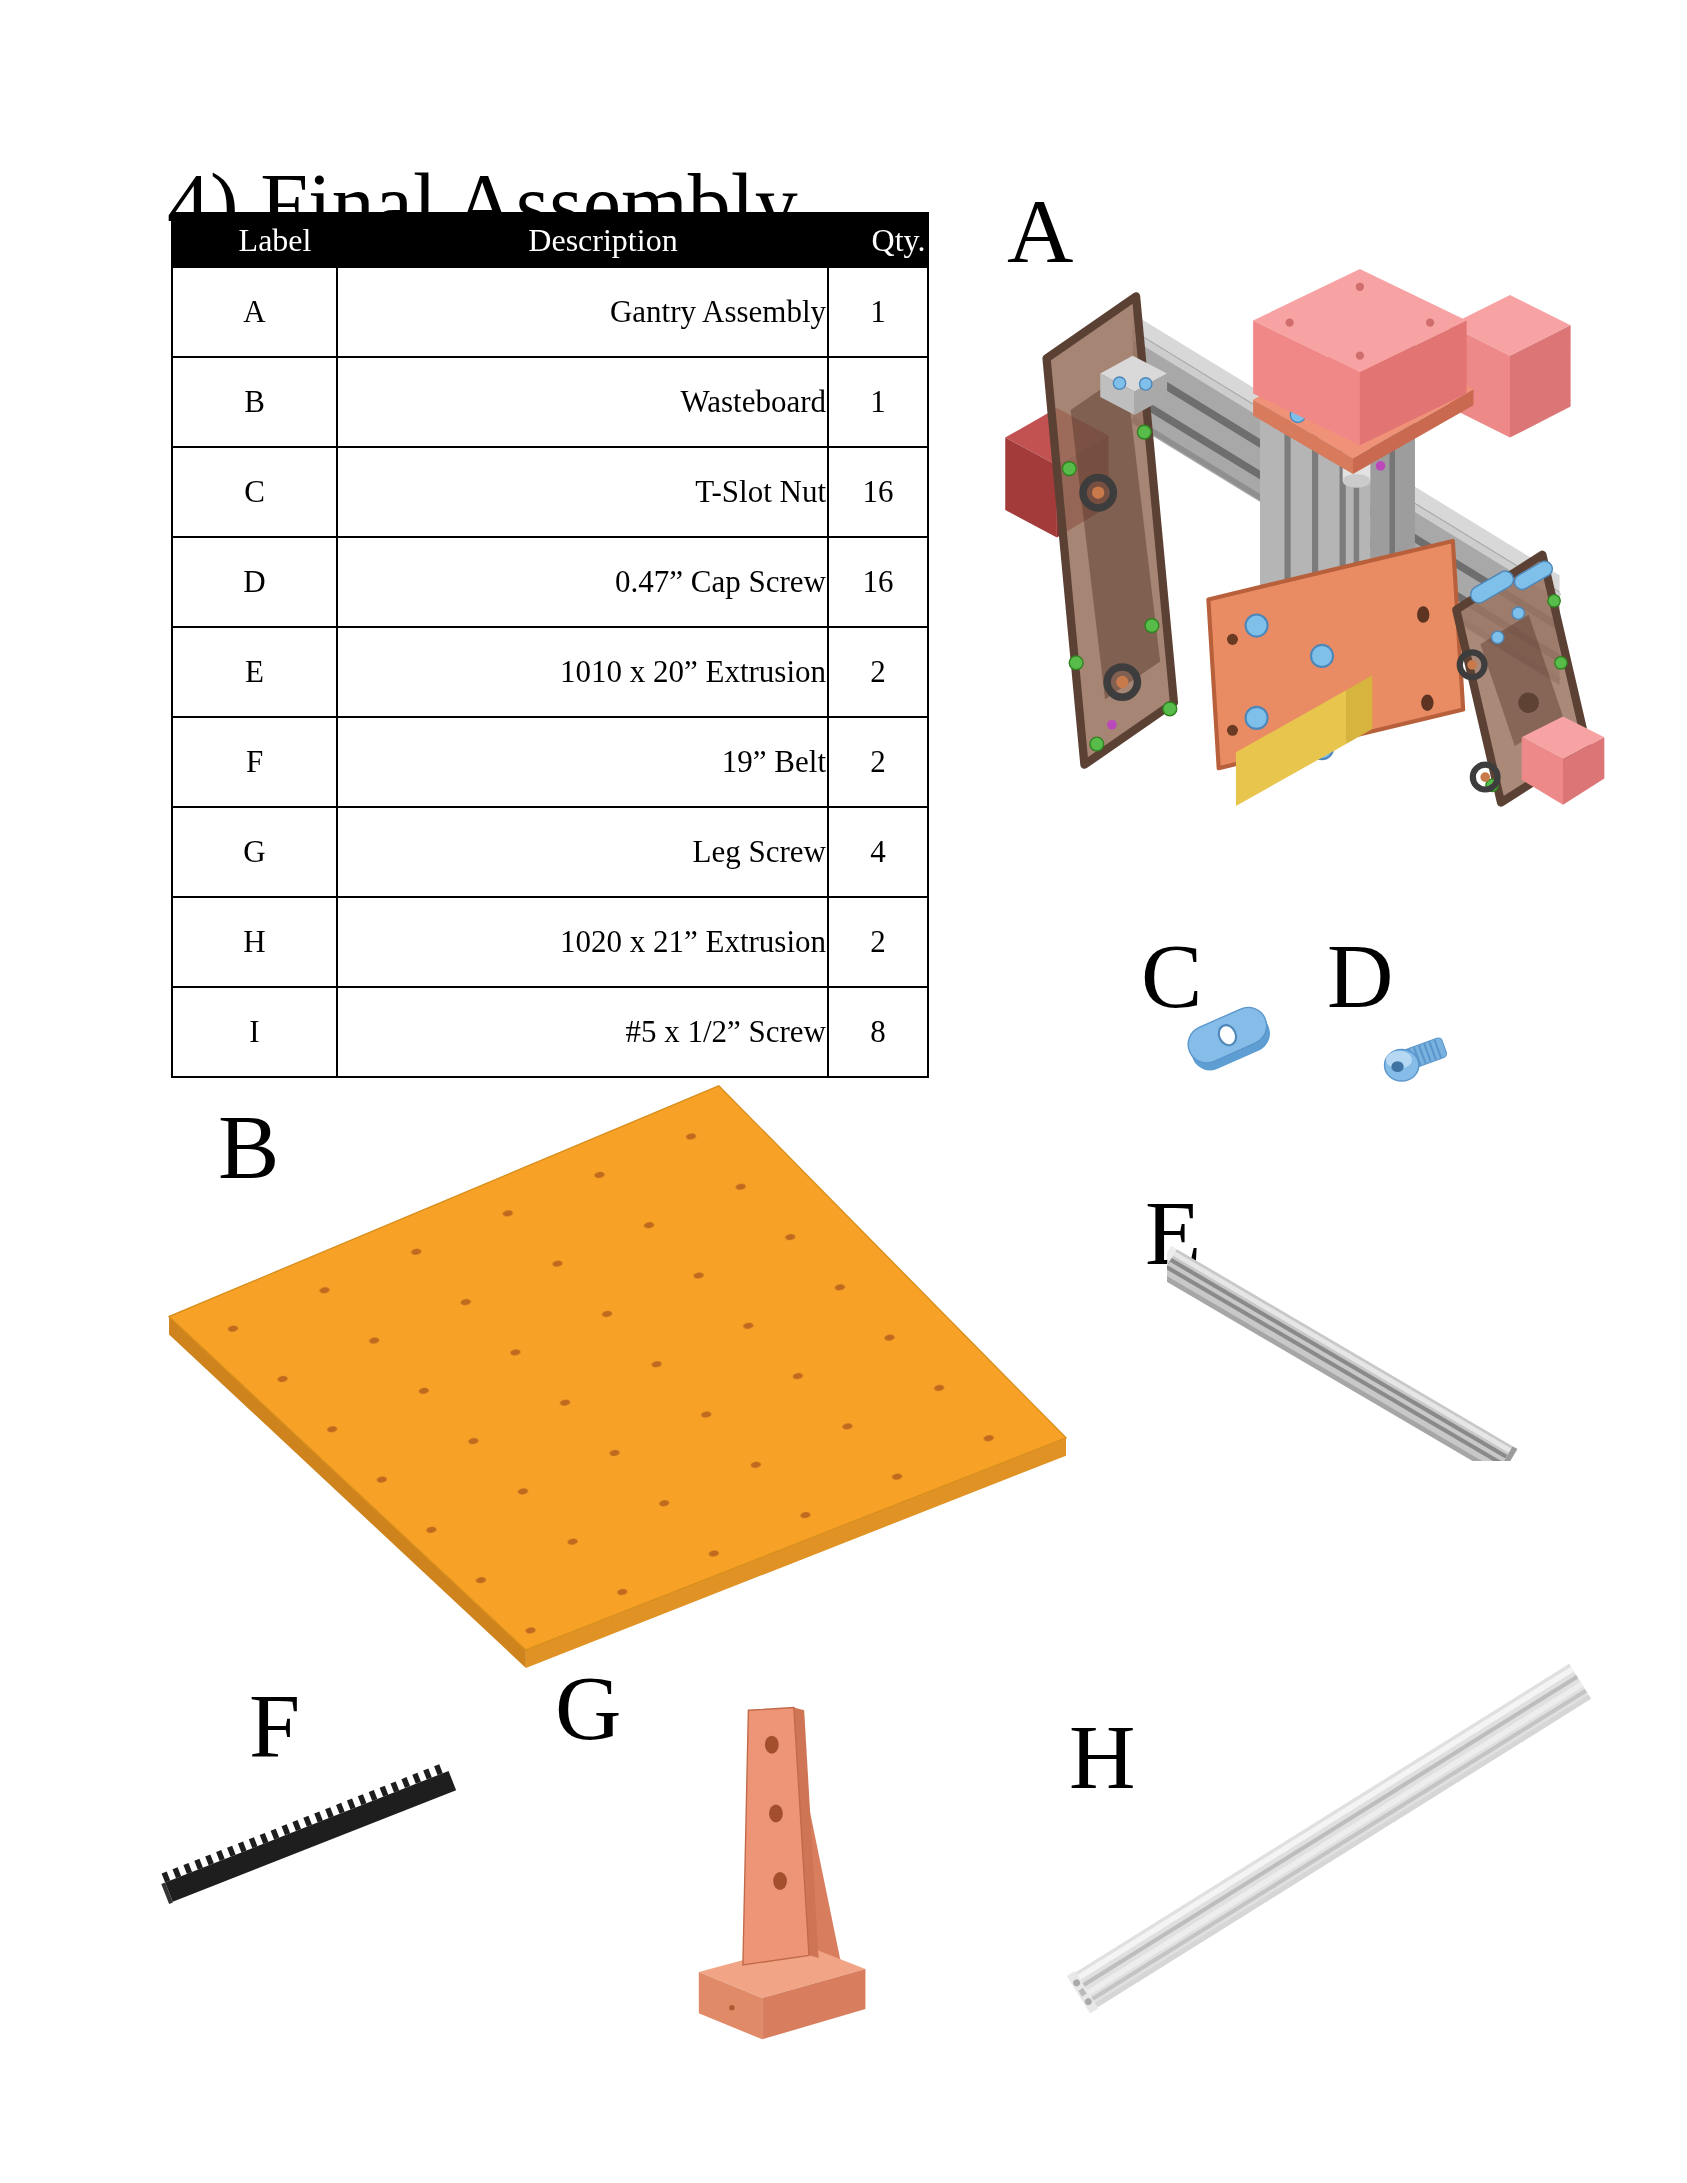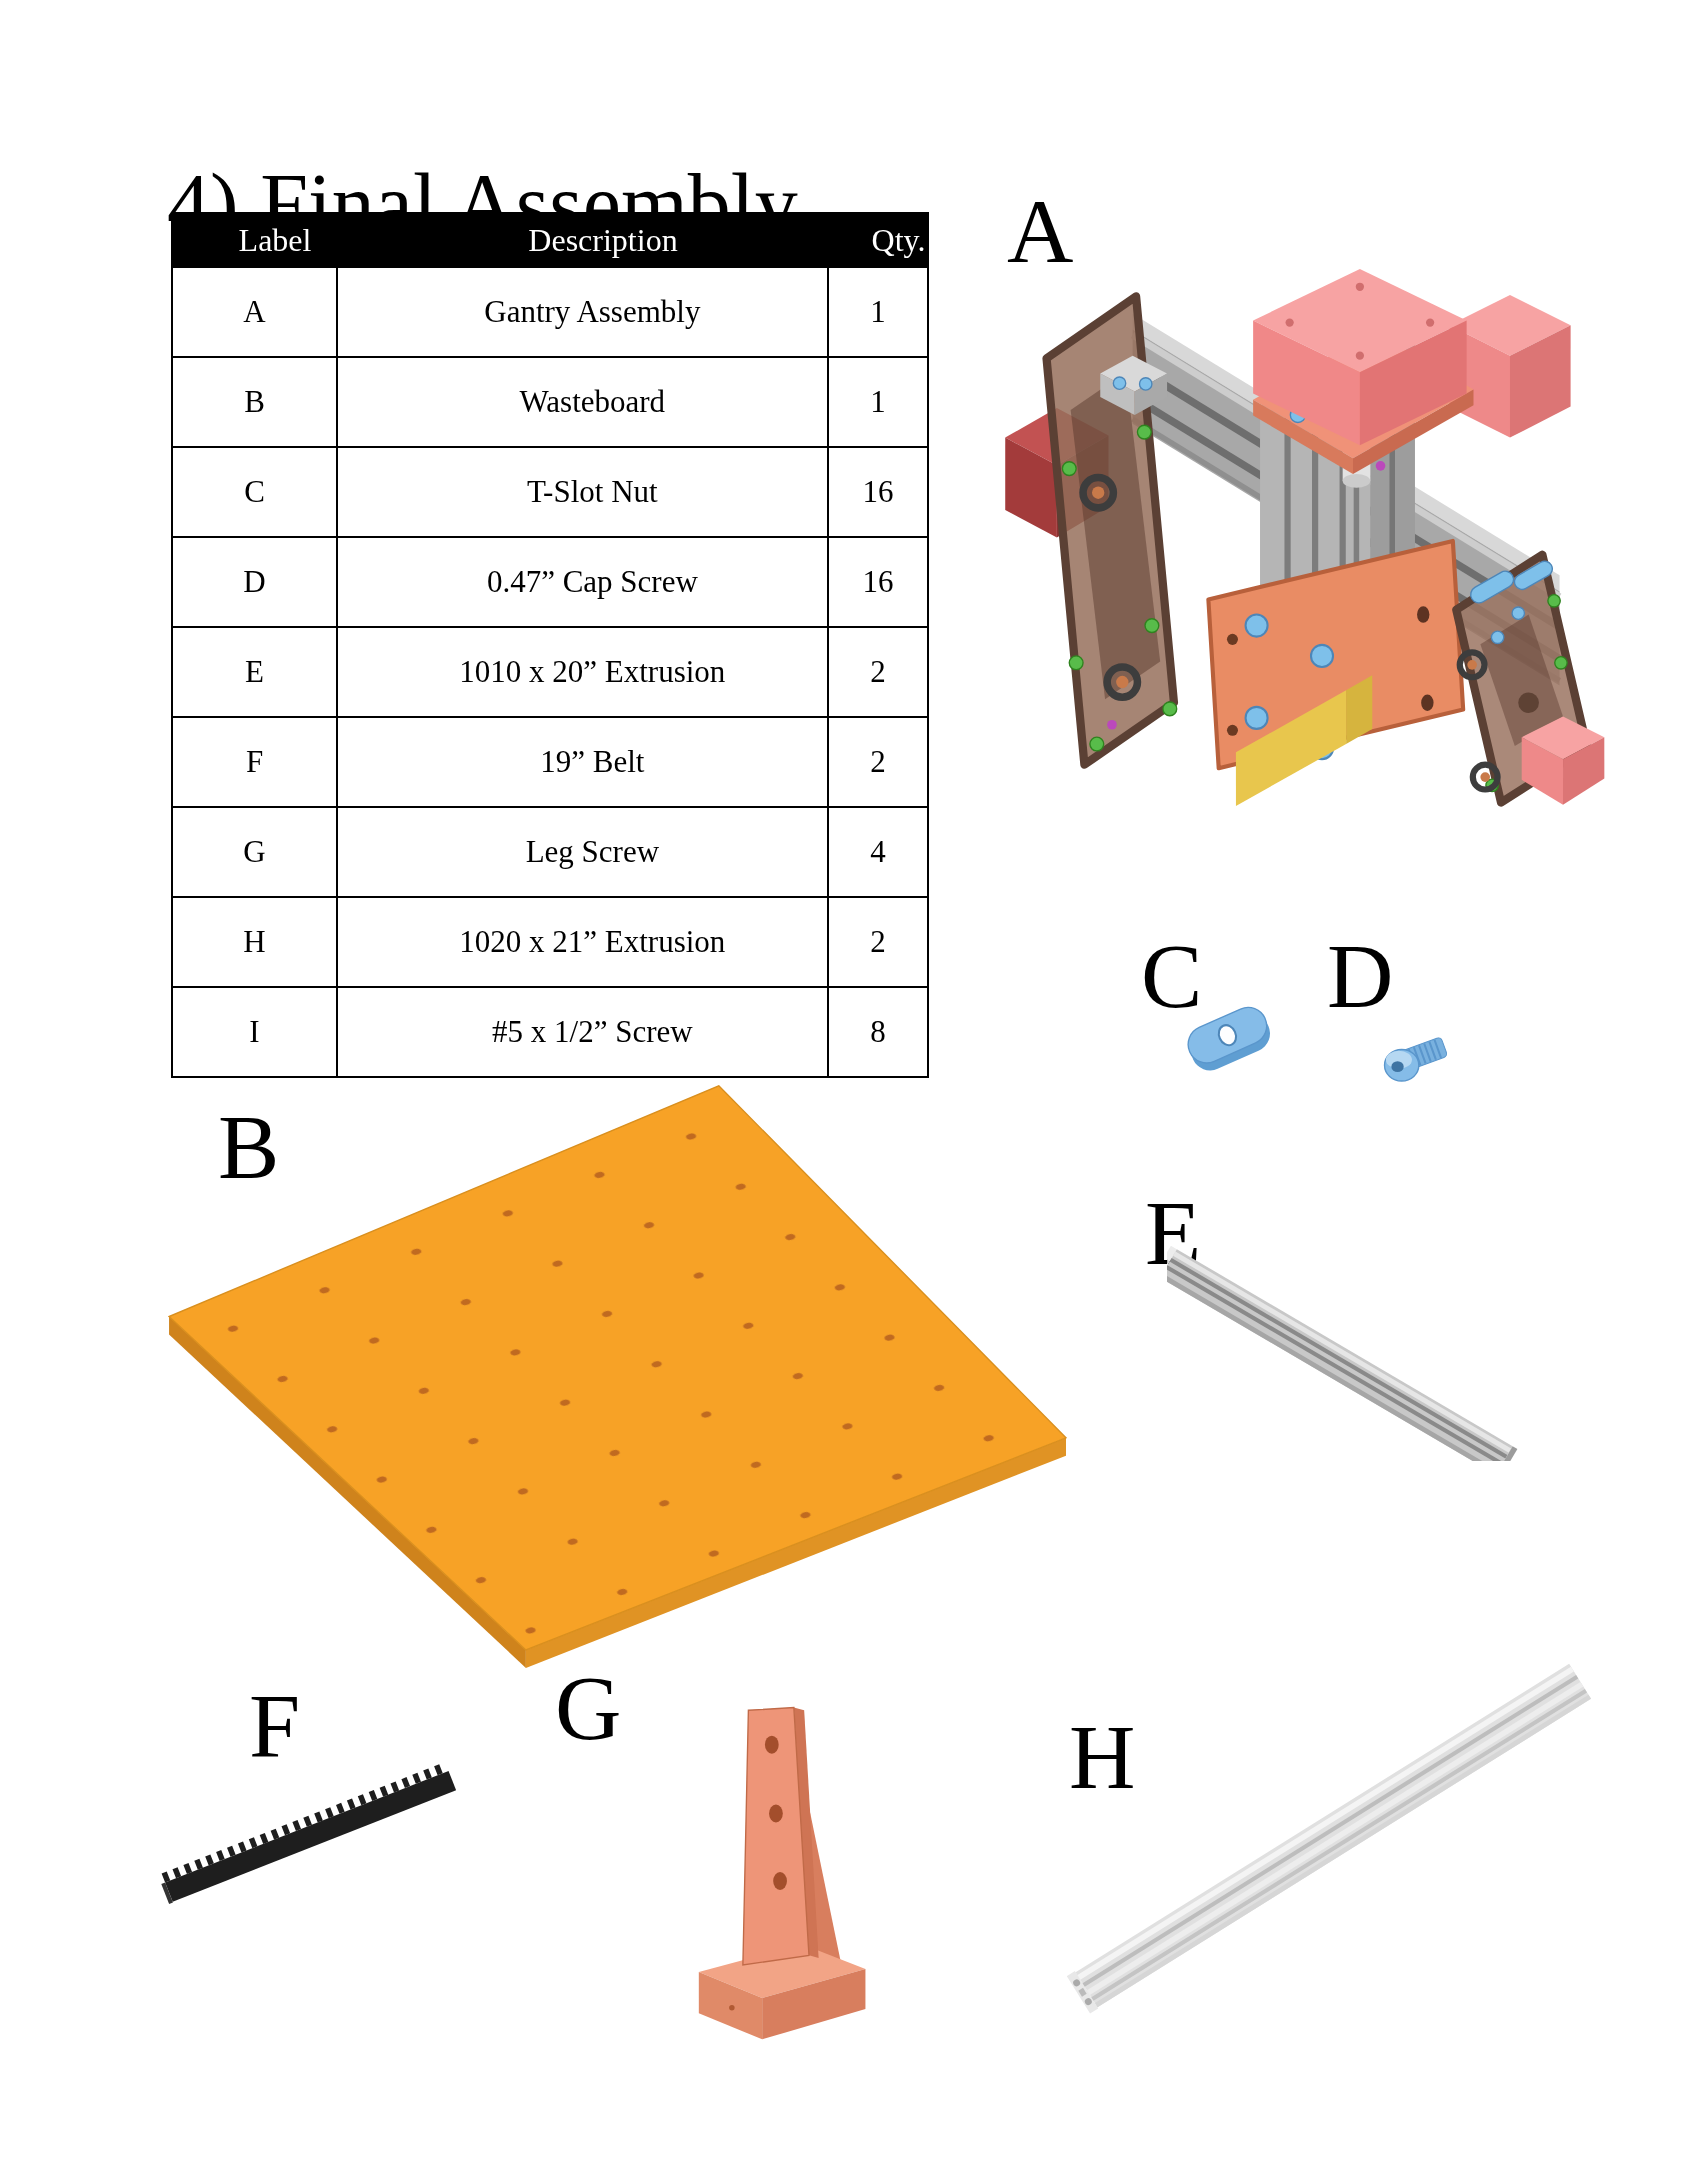--- a/index.html
+++ b/index.html
@@ -17,21 +17,21 @@
     border-collapse:collapse;table-layout:fixed;
   }
   table.parts th, table.parts td{border:2.8px solid #000;}
   table.parts th{
     background:#000;color:#fff;font-weight:normal;font-size:32px;height:50px;
     text-align:center;
     padding-left:42px;
   }
   table.parts td{font-size:31px;height:86px;background:#fff;}
   td.c-label{text-align:center;}
-  td.c-desc{text-align:center;padding-left:20.7px;}
+  td.c-desc{text-align:right;padding-left:20.7px;}
   td.c-qty{text-align:center;}
   .part-label{
     position:absolute;font-size:92px;line-height:1;white-space:nowrap;
   }
   .fig{position:absolute;}
   svg{display:block;}
 </style>
 </head>
 <body>
 

